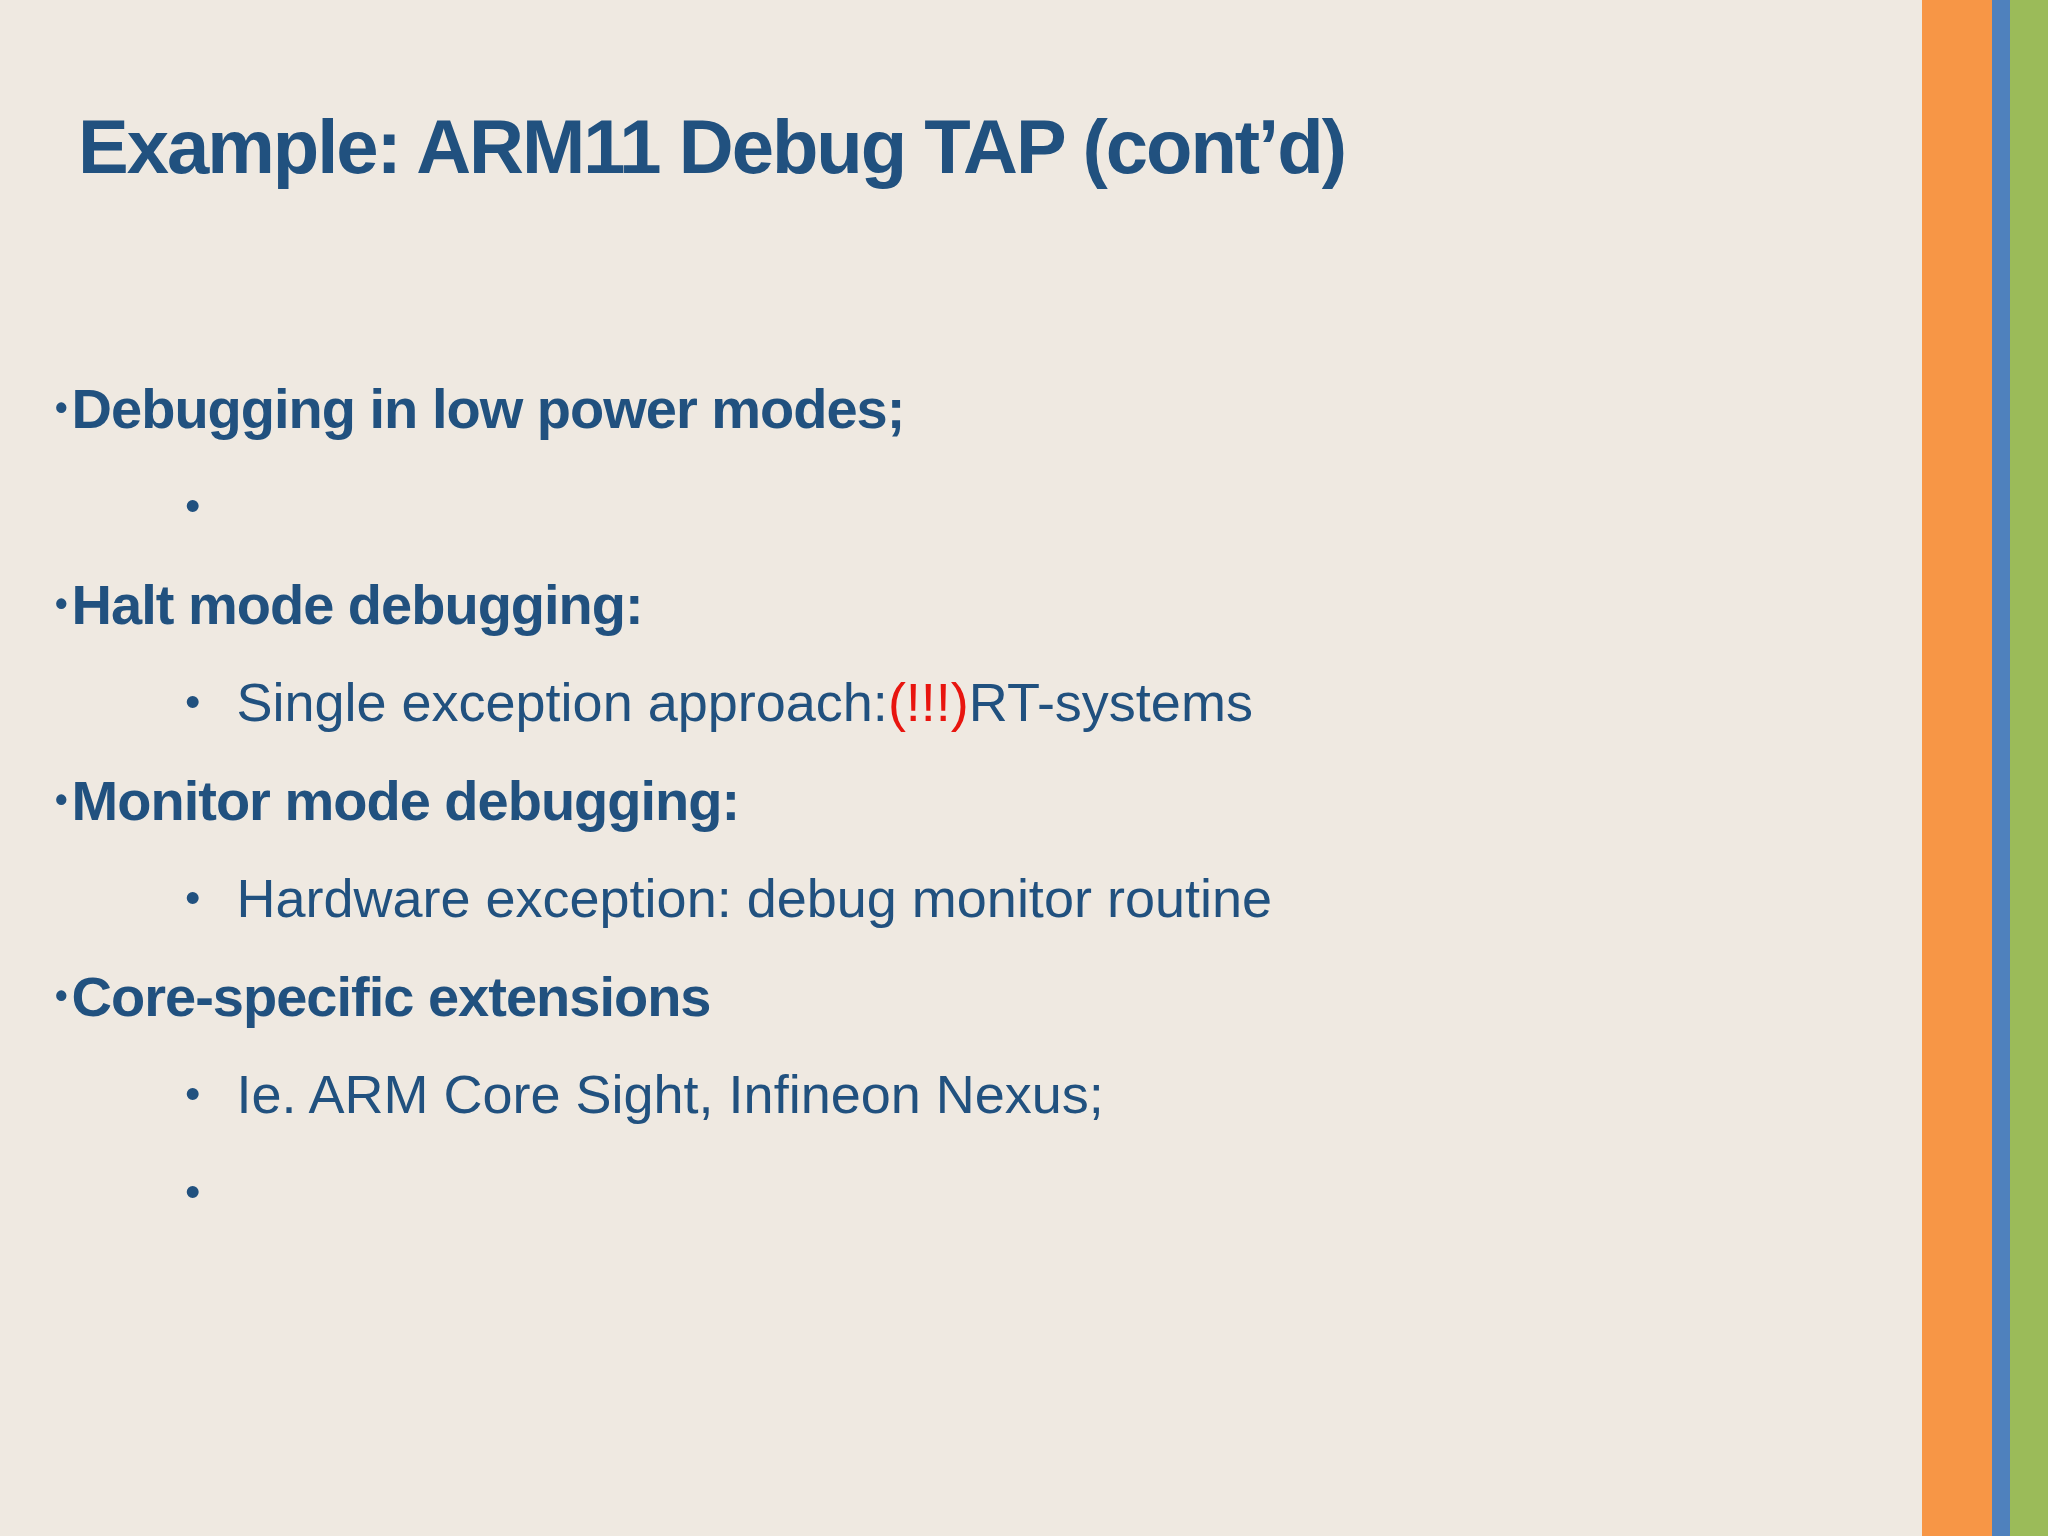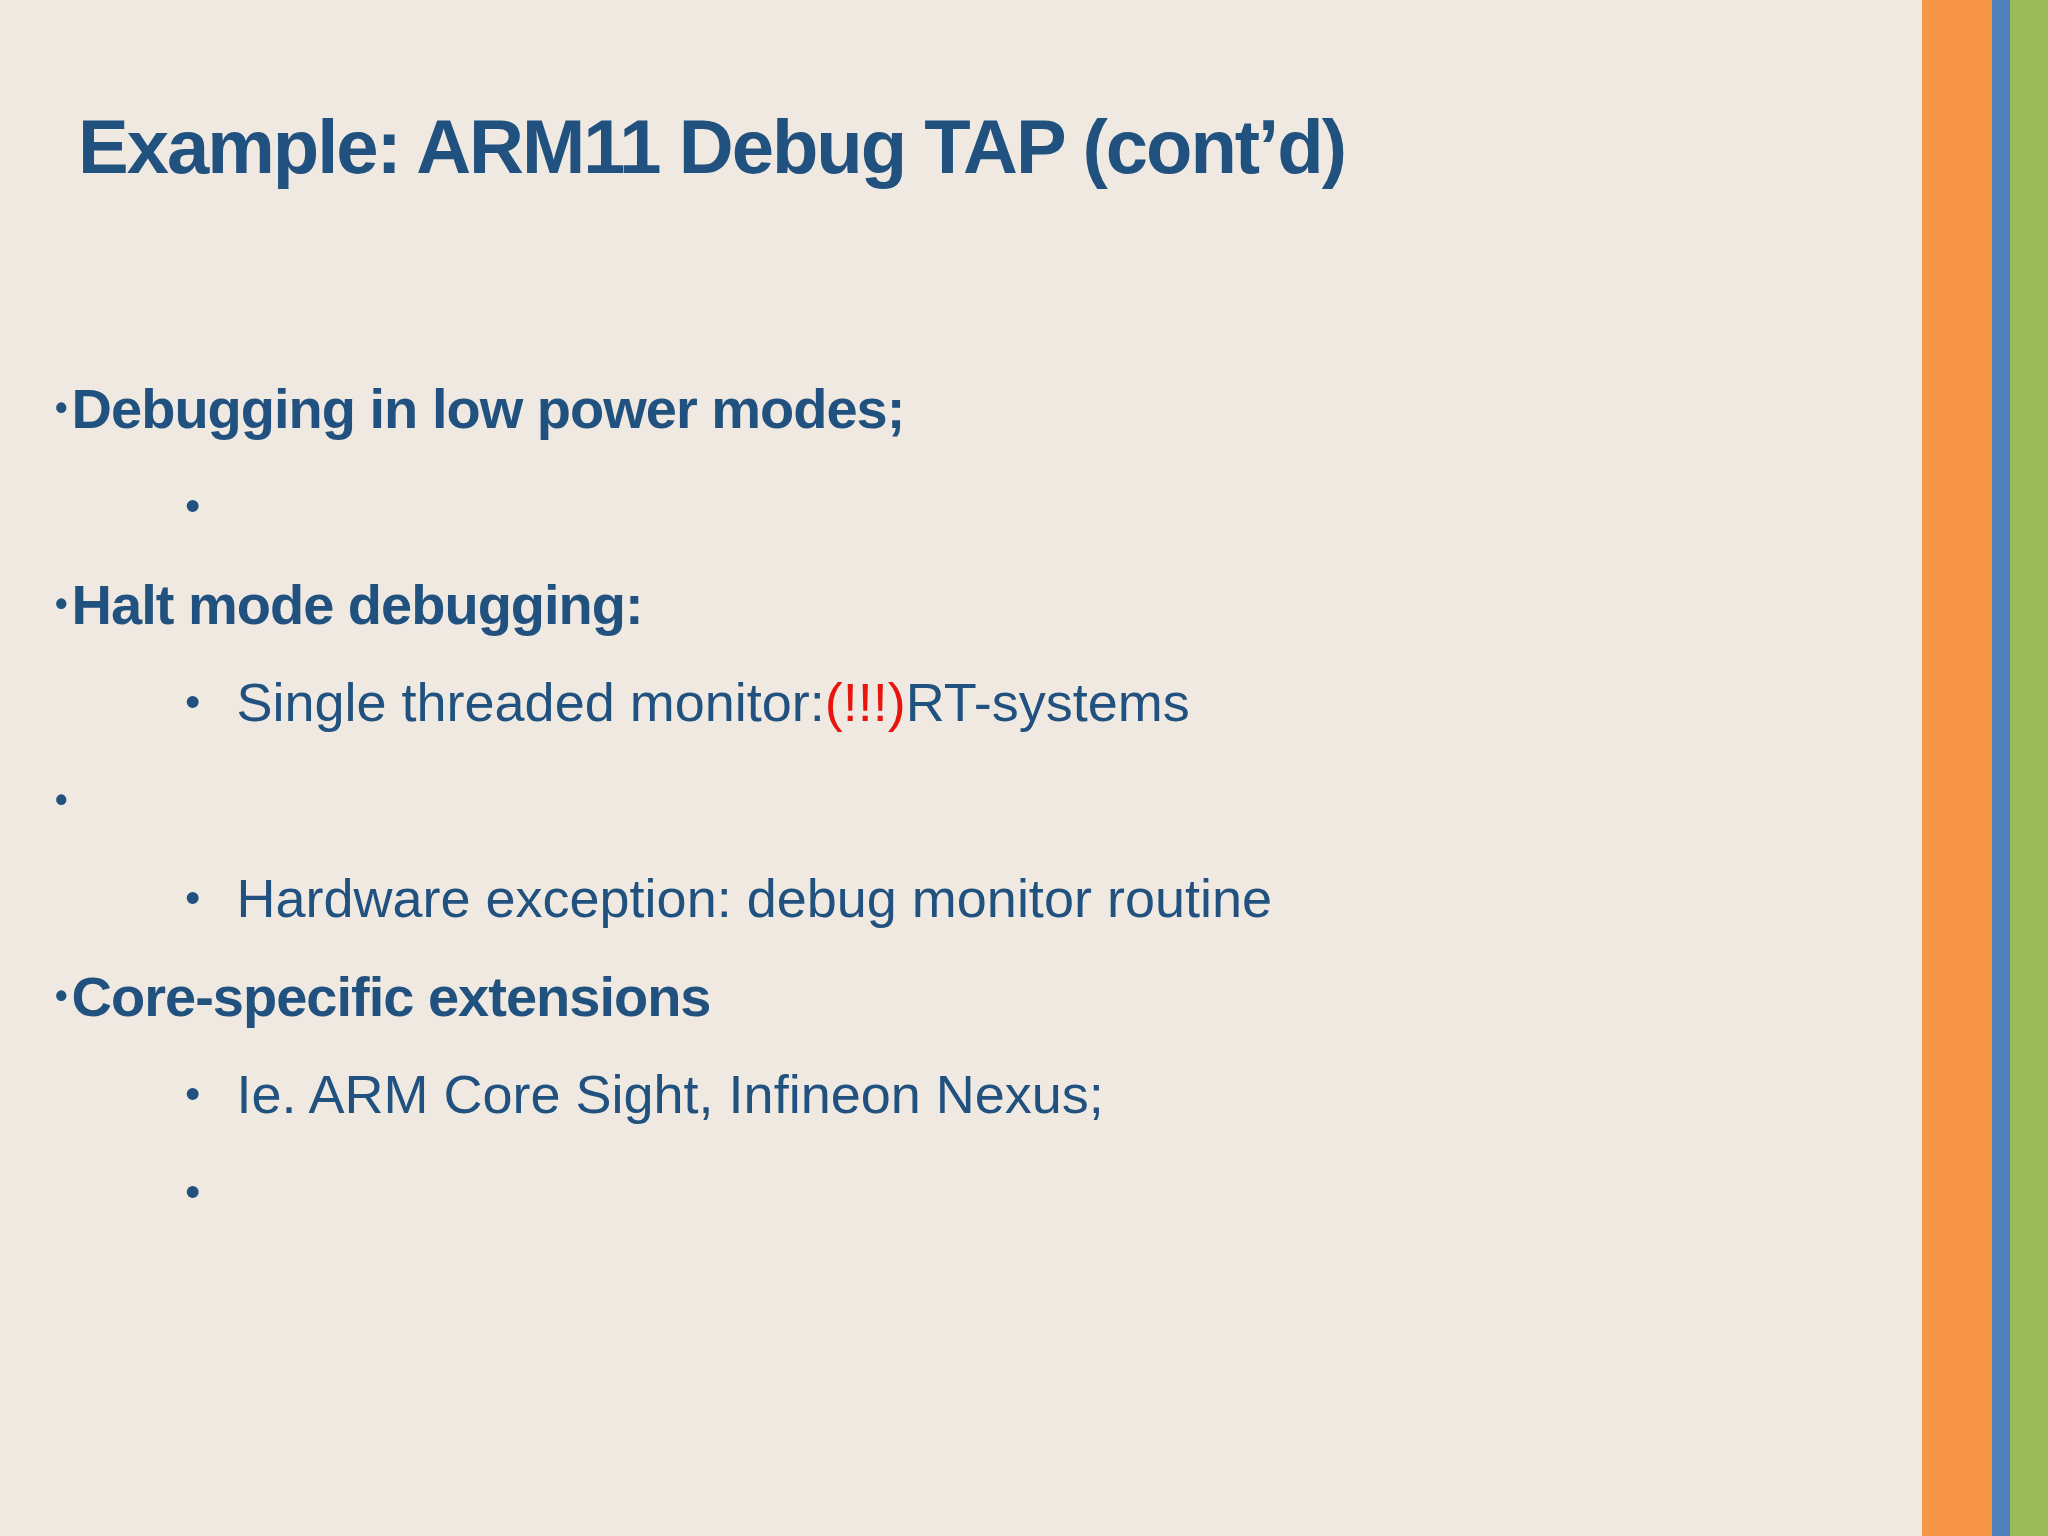--- a/index.html
+++ b/index.html
@@ -107,27 +107,28 @@
       <span class="marker">•</span>
     </li>
 
     <li class="l1">
       <span class="marker">•</span>
       <span class="seg">Halt mode debugging:</span>
     </li>
 
     <li class="l2">
       <span class="marker">•</span>
-      <span class="seg">Single threaded monitor: </span>
+      <span class="seg">Single exception approach: </span>
       <span class="seg red">(!!!)</span>
       <span class="seg"> RT-systems</span>
     </li>
 
     <li class="l1">
       <span class="marker">•</span>
+      <span class="seg">Monitor mode debugging:</span>
     </li>
 
     <li class="l2">
       <span class="marker">•</span>
       <span class="seg">Hardware exception: debug monitor routine</span>
     </li>
 
     <li class="l1">
       <span class="marker">•</span>
       <span class="seg">Core-specific extensions</span>

